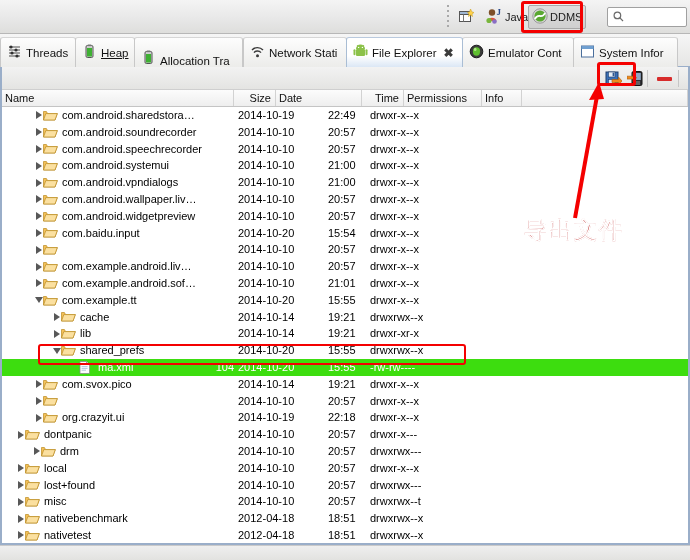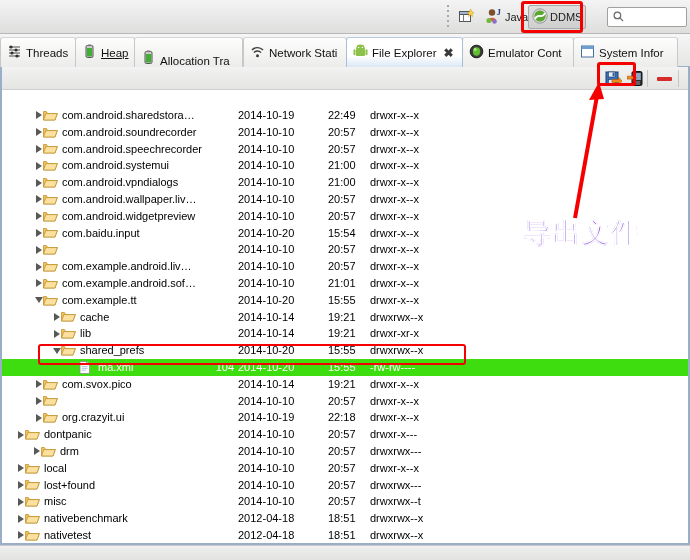--- a/index.html
+++ b/index.html
@@ -147,21 +147,21 @@
   
   .anno { position: absolute; pointer-events: none; }
   .anno-rect { border: 3px solid #f40000; border-radius: 3px; }
   #anno-ddms { left: 521px; top: 1px; width: 62px; height: 32px; }
   #anno-pull { left: 597px; top: 62px; width: 39px; height: 24px; }
   #anno-row  { left: 38px; top: 344px; width: 428px; height: 21px; border-width: 2px; }
 
   #anno-arrow { left: 545px; top: 80px; width: 60px; height: 140px; }
   #anno-text {
     left: 524px; top: 215px; width: 130px; height: 32px;
-    font-size: 27px; font-weight: bold; color: #6d28d9;
+    font-size: 23px; font-weight: bold; color: #b91c1c;
     letter-spacing: 2px;
     -webkit-text-stroke: 0.6px #ffffff;
     text-shadow: 1px 1px 0 #fff, -1px 1px 0 #fff, 1px -1px 0 #fff, -1px -1px 0 #fff;
     font-family: "DejaVu Sans", sans-serif;
   }
 
   .statusbar {
     position: absolute; left: 0; top: 545px; width: 690px; height: 15px;
     background: linear-gradient(to bottom, #efefef, #e2e2e0);
     border-top: 1px solid #c9c9c9;
@@ -326,20 +326,29 @@
       </div>
       <div class="vt-divider"></div>
       <div class="vt-btn" id="vt-delete">
         <svg width="17" height="9" viewBox="0 0 17 9">
           <rect x="1" y="3" width="15" height="4" rx="1" fill="#d72b2b"></rect>
         </svg>
       </div>
       <div class="vt-divider2"></div>
     </div>
 
+    <div class="table-head" id="table-head">
+        <div class="th" style="left: 0px; width: 232px;">Name</div>
+        <div class="th num" style="left: 232px; width: 42px;">Size</div>
+        <div class="th" style="left: 274px; width: 86px;">Date</div>
+        <div class="th num" style="left: 360px; width: 42px;">Time</div>
+        <div class="th" style="left: 402px; width: 78px;">Permissions</div>
+        <div class="th" style="left: 480px; width: 40px;">Info</div>
+        <div class="th" style="left: 520px; width: 166px;"></div>
+      </div>
     <div class="table-body" id="table-body">
         <div class="row">
           <div class="cell c-name" style="left: 32px;">
             <span class="twisty">
               <i></i>
             </span>
             <span class="ficon">
               <svg width="15" height="12" viewBox="0 0 15 12">
                 <path d="M0.5 2.5 L0.5 11 L12 11 L14.3 4.6 L4.6 4.6 L3.4 2.5 Z" fill="#f5c159" stroke="#b98a21" stroke-width="0.7"></path>
                 <path d="M0.5 11 L2.8 4.6 L14.3 4.6 L12 11 Z" fill="#fbe0a0" stroke="#b98a21" stroke-width="0.7"></path>

